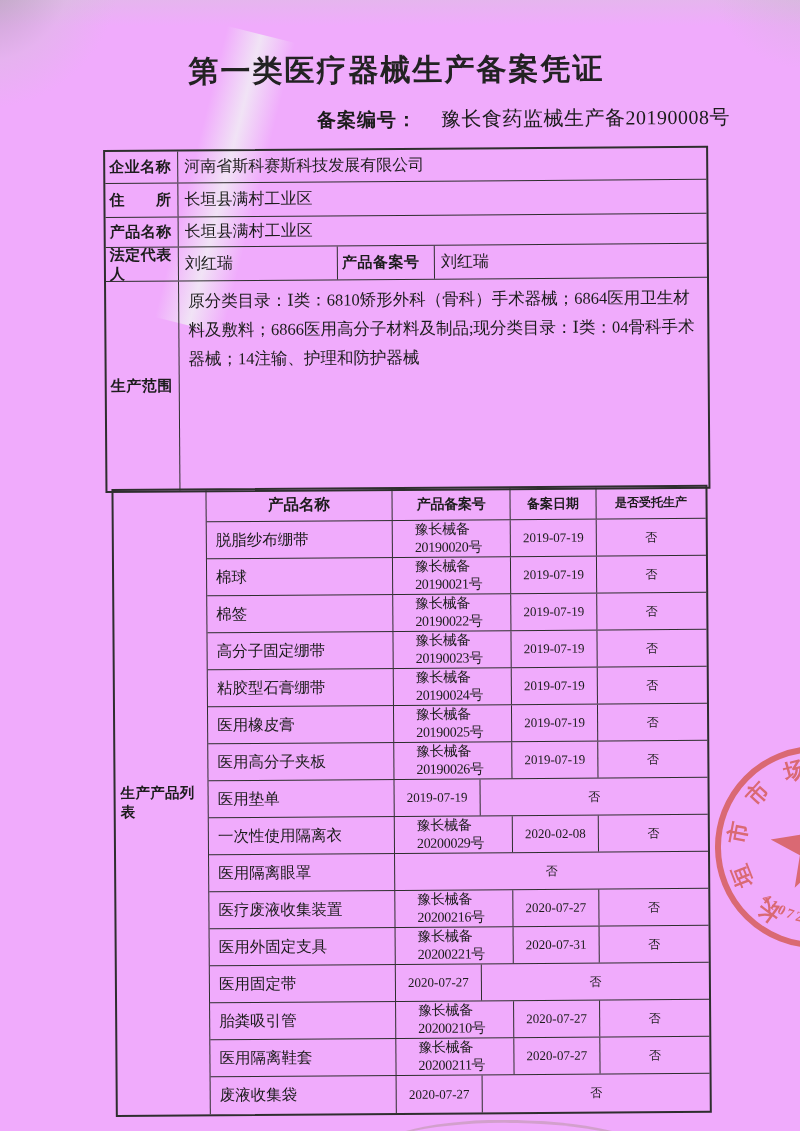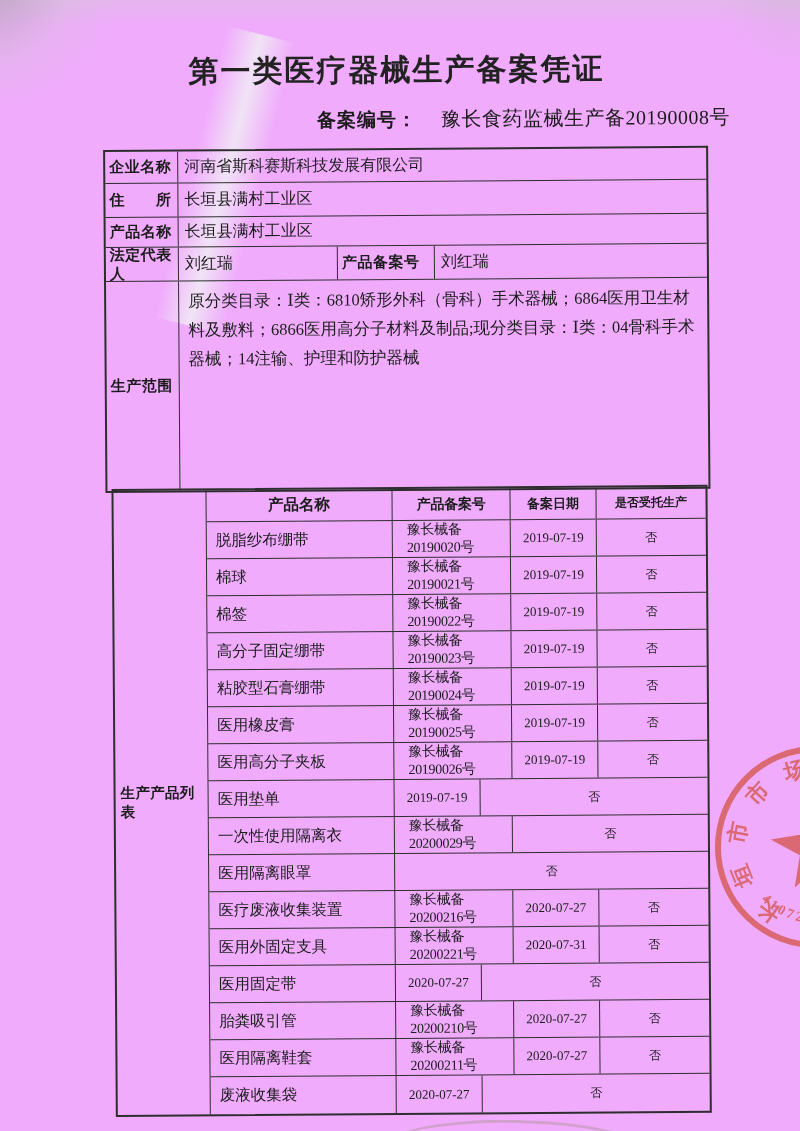--- a/index.html
+++ b/index.html
@@ -78,21 +78,21 @@
     display:flex;align-items:center;
     font-weight:bold;font-size:14.5px;padding-left:5px;letter-spacing:.3px;
   }
   .pt-main{flex:1;min-width:0;}
   .pt-header{display:flex;height:32px;border-bottom:1.5px solid #2e2e2e;box-sizing:border-box;font-weight:bold;}
   .pt-header .pt-c{justify-content:center;padding:0;}
   .pt-row{display:flex;height:37px;border-bottom:1.5px solid #2e2e2e;box-sizing:border-box;}
   .pt-row:last-child{border-bottom:none;}
   .pt-c{box-sizing:border-box;display:flex;align-items:center;overflow:hidden;}
   .c-name{width:185px;flex:none;padding-left:9px;font-size:15.5px;}
-  .c-reg{width:118px;flex:none;border-left:1.5px solid #2e2e2e;padding-left:14px;font-size:14px;letter-spacing:-0.3px;}
+  .c-reg{width:118px;flex:none;border-left:1.5px solid #2e2e2e;padding-left:22px;font-size:14px;letter-spacing:-0.3px;}
   .c-date{width:86px;flex:none;border-left:1.5px solid #2e2e2e;justify-content:center;font-size:13px;}
   .c-entrust{flex:1;border-left:1.5px solid #2e2e2e;justify-content:center;font-size:12px;}
 
   
   .stamp{
     position:absolute;left:684px;top:720px;width:260px;height:260px;
     mix-blend-mode:multiply;opacity:.88;
   }
 </style>
 </head>
@@ -199,20 +199,21 @@
 
   <div class="pt-row">
     <div class="pt-c c-name">医用垫单</div>
     <div class="pt-c c-date">2019-07-19</div>
     <div class="pt-c c-entrust">否</div>
   </div>
 
   <div class="pt-row">
     <div class="pt-c c-name">一次性使用隔离衣</div>
     <div class="pt-c c-reg">豫长械备20200029号</div>
+    <div class="pt-c c-date">2020-02-08</div>
     <div class="pt-c c-entrust">否</div>
   </div>
 
   <div class="pt-row">
     <div class="pt-c c-name">医用隔离眼罩</div>
     <div class="pt-c c-entrust">否</div>
   </div>
 
   <div class="pt-row">
     <div class="pt-c c-name">医疗废液收集装置</div>

